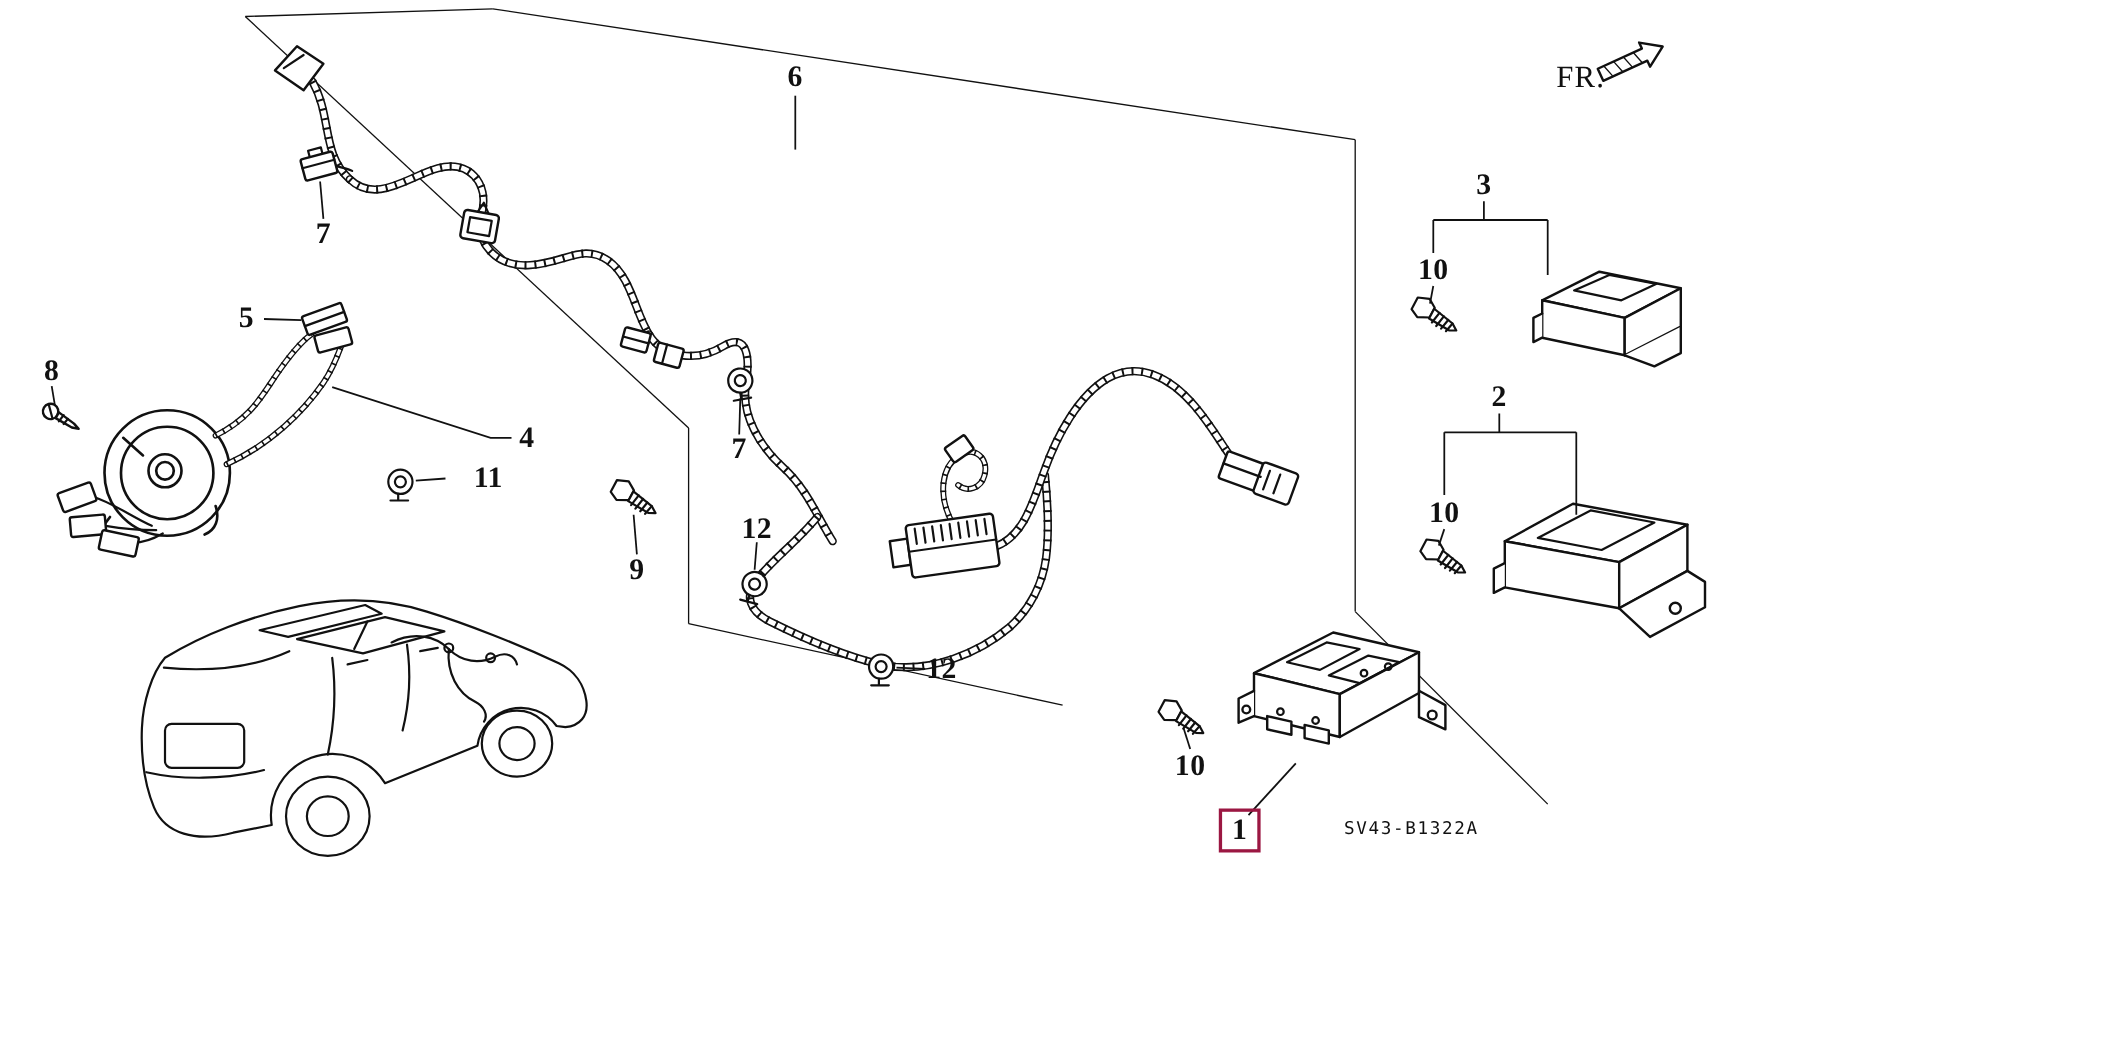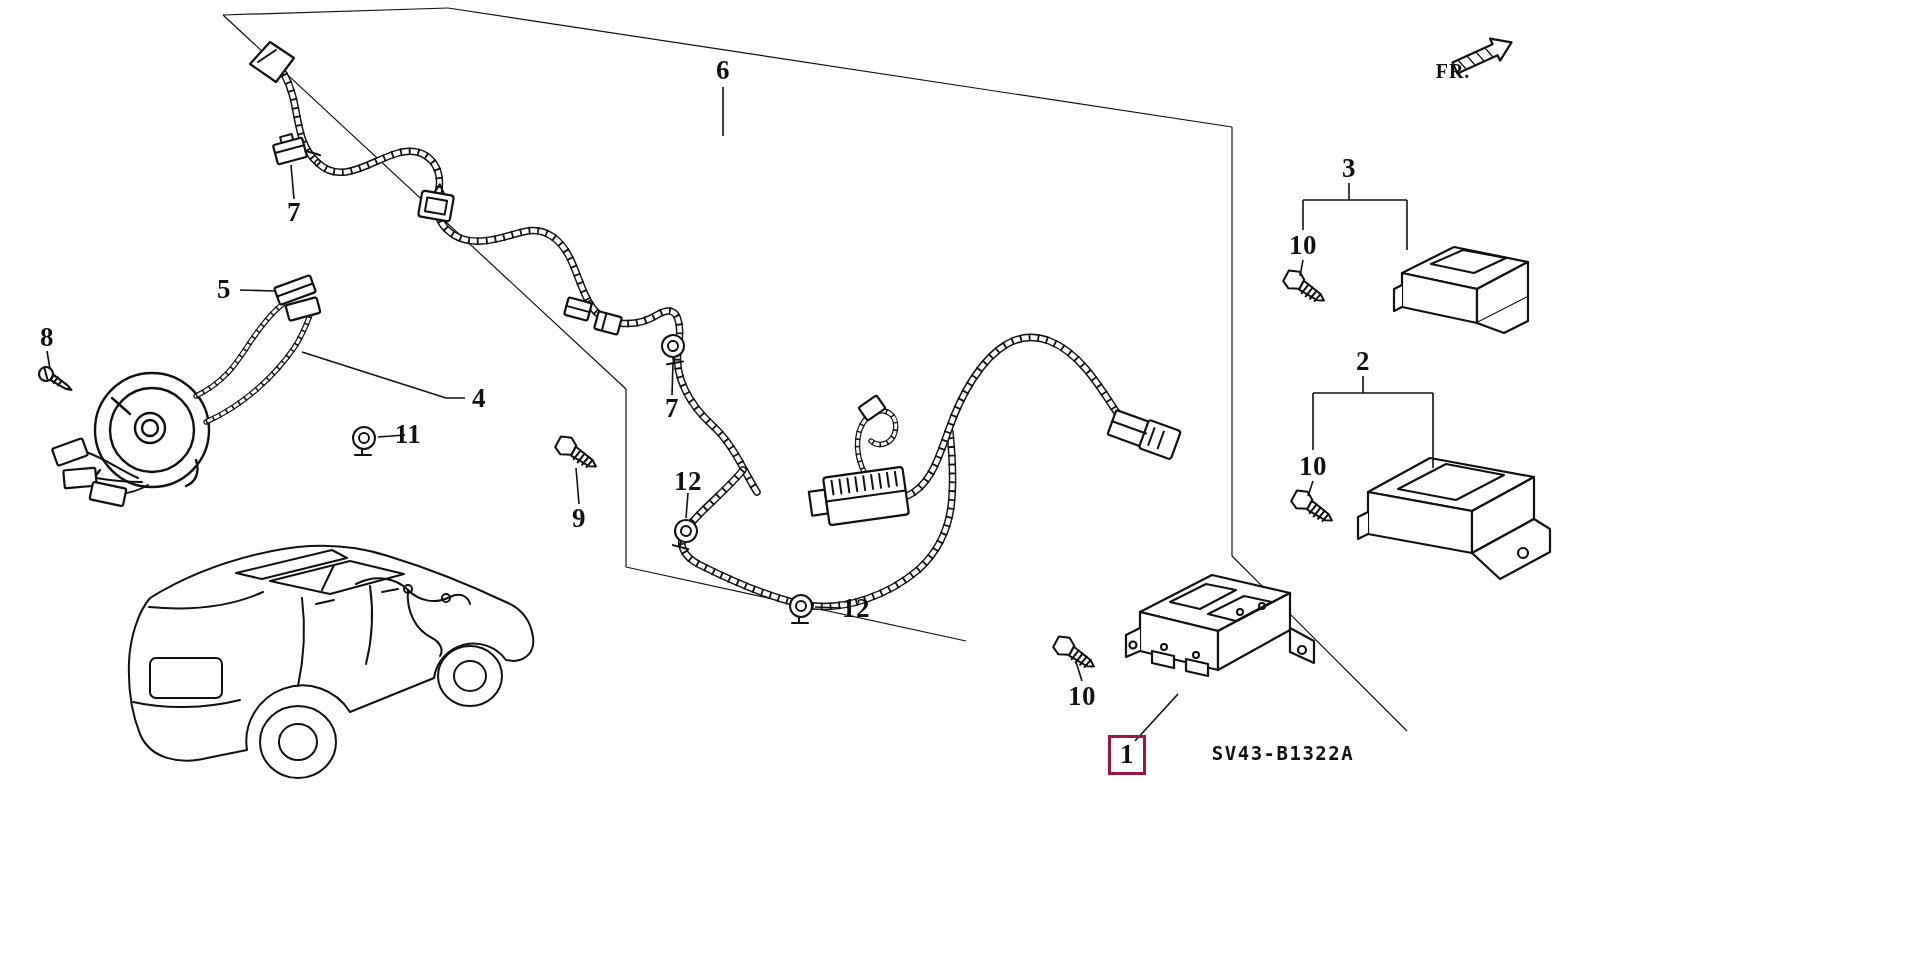--- a/index.html
+++ b/index.html
@@ -6,25 +6,25 @@
   * { box-sizing:border-box; }
   html,body { margin:0; padding:0; background:#ffffff; }
   .stage { position:relative; width:1920px; height:959px; background:#fff;
            font-family:"Liberation Serif", serif; overflow:hidden; color:var(--ink); }
   .stage svg { position:absolute; left:0; top:0; }
 
   .callout { position:absolute; transform:translate(-50%,-50%); font-size:27px;
              font-weight:700; line-height:1; letter-spacing:.5px; color:var(--ink);
              user-select:none; }
   .callout.boxed { border:3px solid var(--accent); padding:3px 9px 4px; }
-  .fr-label { position:absolute; transform:translate(-50%,-50%); font-size:20px;
-              font-weight:700; letter-spacing:1px;margin-left:16px; }
+  .fr-label { position:absolute; transform:translate(-50%,-50%); font-size:28px;
+              font-weight:400; letter-spacing:1px; }
   .diagram-code { position:absolute; transform:translate(-50%,-50%);
-                  font-family:"DejaVu Sans Mono", monospace; font-size:19px;
-                  font-weight:700; letter-spacing:1.5px;text-align:center; }
+                  font-family:"DejaVu Sans Mono", monospace; font-size:16px;
+                  font-weight:400; letter-spacing:1.5px;text-align:center; }
 
   
   .s2   { stroke:var(--ink); stroke-width:2;   fill:none; stroke-linecap:round; stroke-linejoin:round; }
   .s25  { stroke:var(--ink); stroke-width:2.4; fill:none; stroke-linecap:round; stroke-linejoin:round; }
   .thin { stroke:var(--ink); stroke-width:1.2; fill:none; }
   .lead { stroke:var(--ink); stroke-width:1.6; fill:none; }
   .wfill{ fill:#ffffff; stroke:var(--ink); stroke-width:2.2; stroke-linejoin:round; }
   .tube-o { stroke:var(--ink); stroke-width:7.5; fill:none; stroke-linecap:round; }
   .tube-i { stroke:#ffffff;   stroke-width:4.6; fill:none; stroke-linecap:round; }
   .tube-t { stroke:var(--ink); stroke-width:7.5; fill:none; stroke-dasharray:1.8 7; }
@@ -273,21 +273,21 @@
     <polygon class="wfill" points="1457.5,73.5 1497.6,55.2 1500.1,60.6 1511.5,42.3 1490.1,38.7 1492.6,44.2 1452.5,62.5"></polygon>
     <path class="thin" d="M1466,69 L1458,60 M1475,65 L1467,56 M1484,61 L1476,52 M1493,57 L1485,48"></path>
   </g>
 </svg>
 
 <div class="callout" style="left:723px;top:70px">6</div>
 <div class="callout" style="left:294px;top:212px">7</div>
 <div class="callout" style="left:224px;top:289px">5</div>
 <div class="callout" style="left:47px;top:337px">8</div>
 <div class="callout" style="left:479px;top:398px">4</div>
-<div class="callout" style="left:408px;top:434px">11</div>
+<div class="callout" style="left:444px;top:434px">11</div>
 <div class="callout" style="left:672px;top:408px">7</div>
 <div class="callout" style="left:579px;top:518px">9</div>
 <div class="callout" style="left:688px;top:481px">12</div>
 <div class="callout" style="left:856px;top:608px">12</div>
 <div class="callout" style="left:1349px;top:168px">3</div>
 <div class="callout" style="left:1303px;top:245px">10</div>
 <div class="callout" style="left:1363px;top:361px">2</div>
 <div class="callout" style="left:1313px;top:466px">10</div>
 <div class="callout" style="left:1082px;top:696px">10</div>
 <div class="callout boxed" style="left:1127px;top:755px">1</div>

